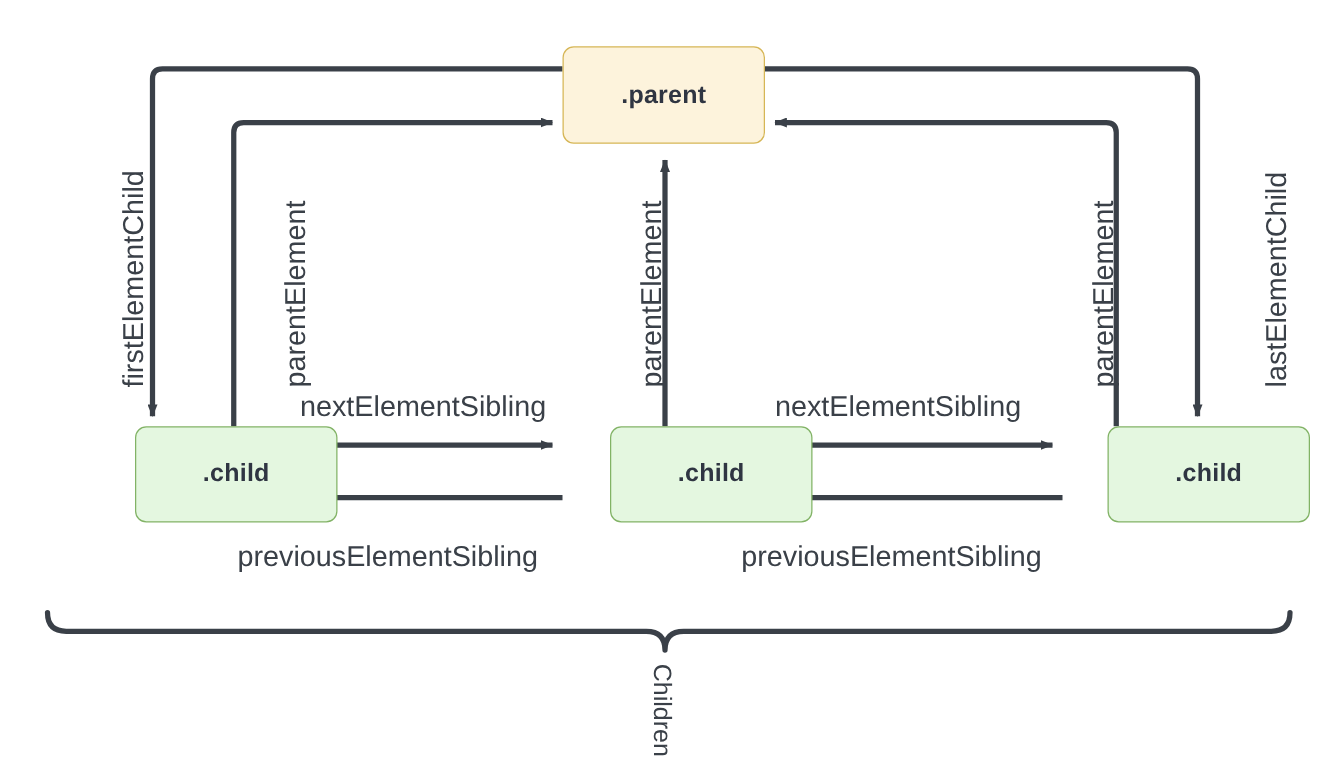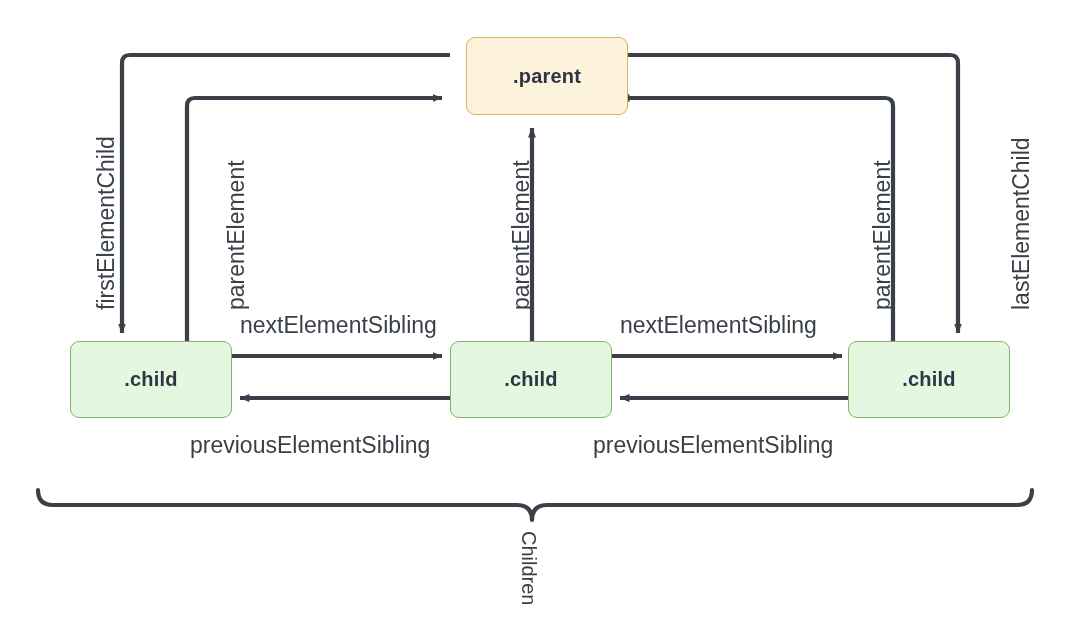--- a/index.html
+++ b/index.html
@@ -35,20 +35,21 @@
   }
   .node-parent {
     background: #fdf3dc;
     border: 1.6px solid #d6b656;
     color: #2f3542;
   }
   .node-child {
     background: #e4f7e0;
     border: 1.6px solid #82b366;
     color: #2f3542;
+    margin-left: 38px;
   }
   .edge-label {
     position: absolute;
     font-size: 23px;
     color: #3a4048;
     white-space: nowrap;
     line-height: 1;
   }
   .edge-label.vert-ccw {
     transform-origin: 0 0;
@@ -96,21 +97,21 @@
 
     <path d="M38,490
              Q38,505 53,505
              L517,505
              Q532,505 532,520
              Q532,505 547,505
              L1017,505
              Q1032,505 1032,490" fill="none" stroke="#3a4048" stroke-width="4.2" stroke-linecap="round" stroke-linejoin="round"></path>
   </svg>
 
-  <div class="node-box node-parent" style="left:466px; top:37px; width:162px; height:78px;">
+  <div class="node-box node-parent" style="left:450px; top:37px; width:162px; height:78px;">
     <span>.parent</span>
   </div>
 
   <div class="node-box node-child" style="left:70px; top:341px; width:162px; height:77px;">
     <span>.child</span>
   </div>
 
   <div class="node-box node-child" style="left:450px; top:341px; width:162px; height:77px;">
     <span>.child</span>
   </div>

